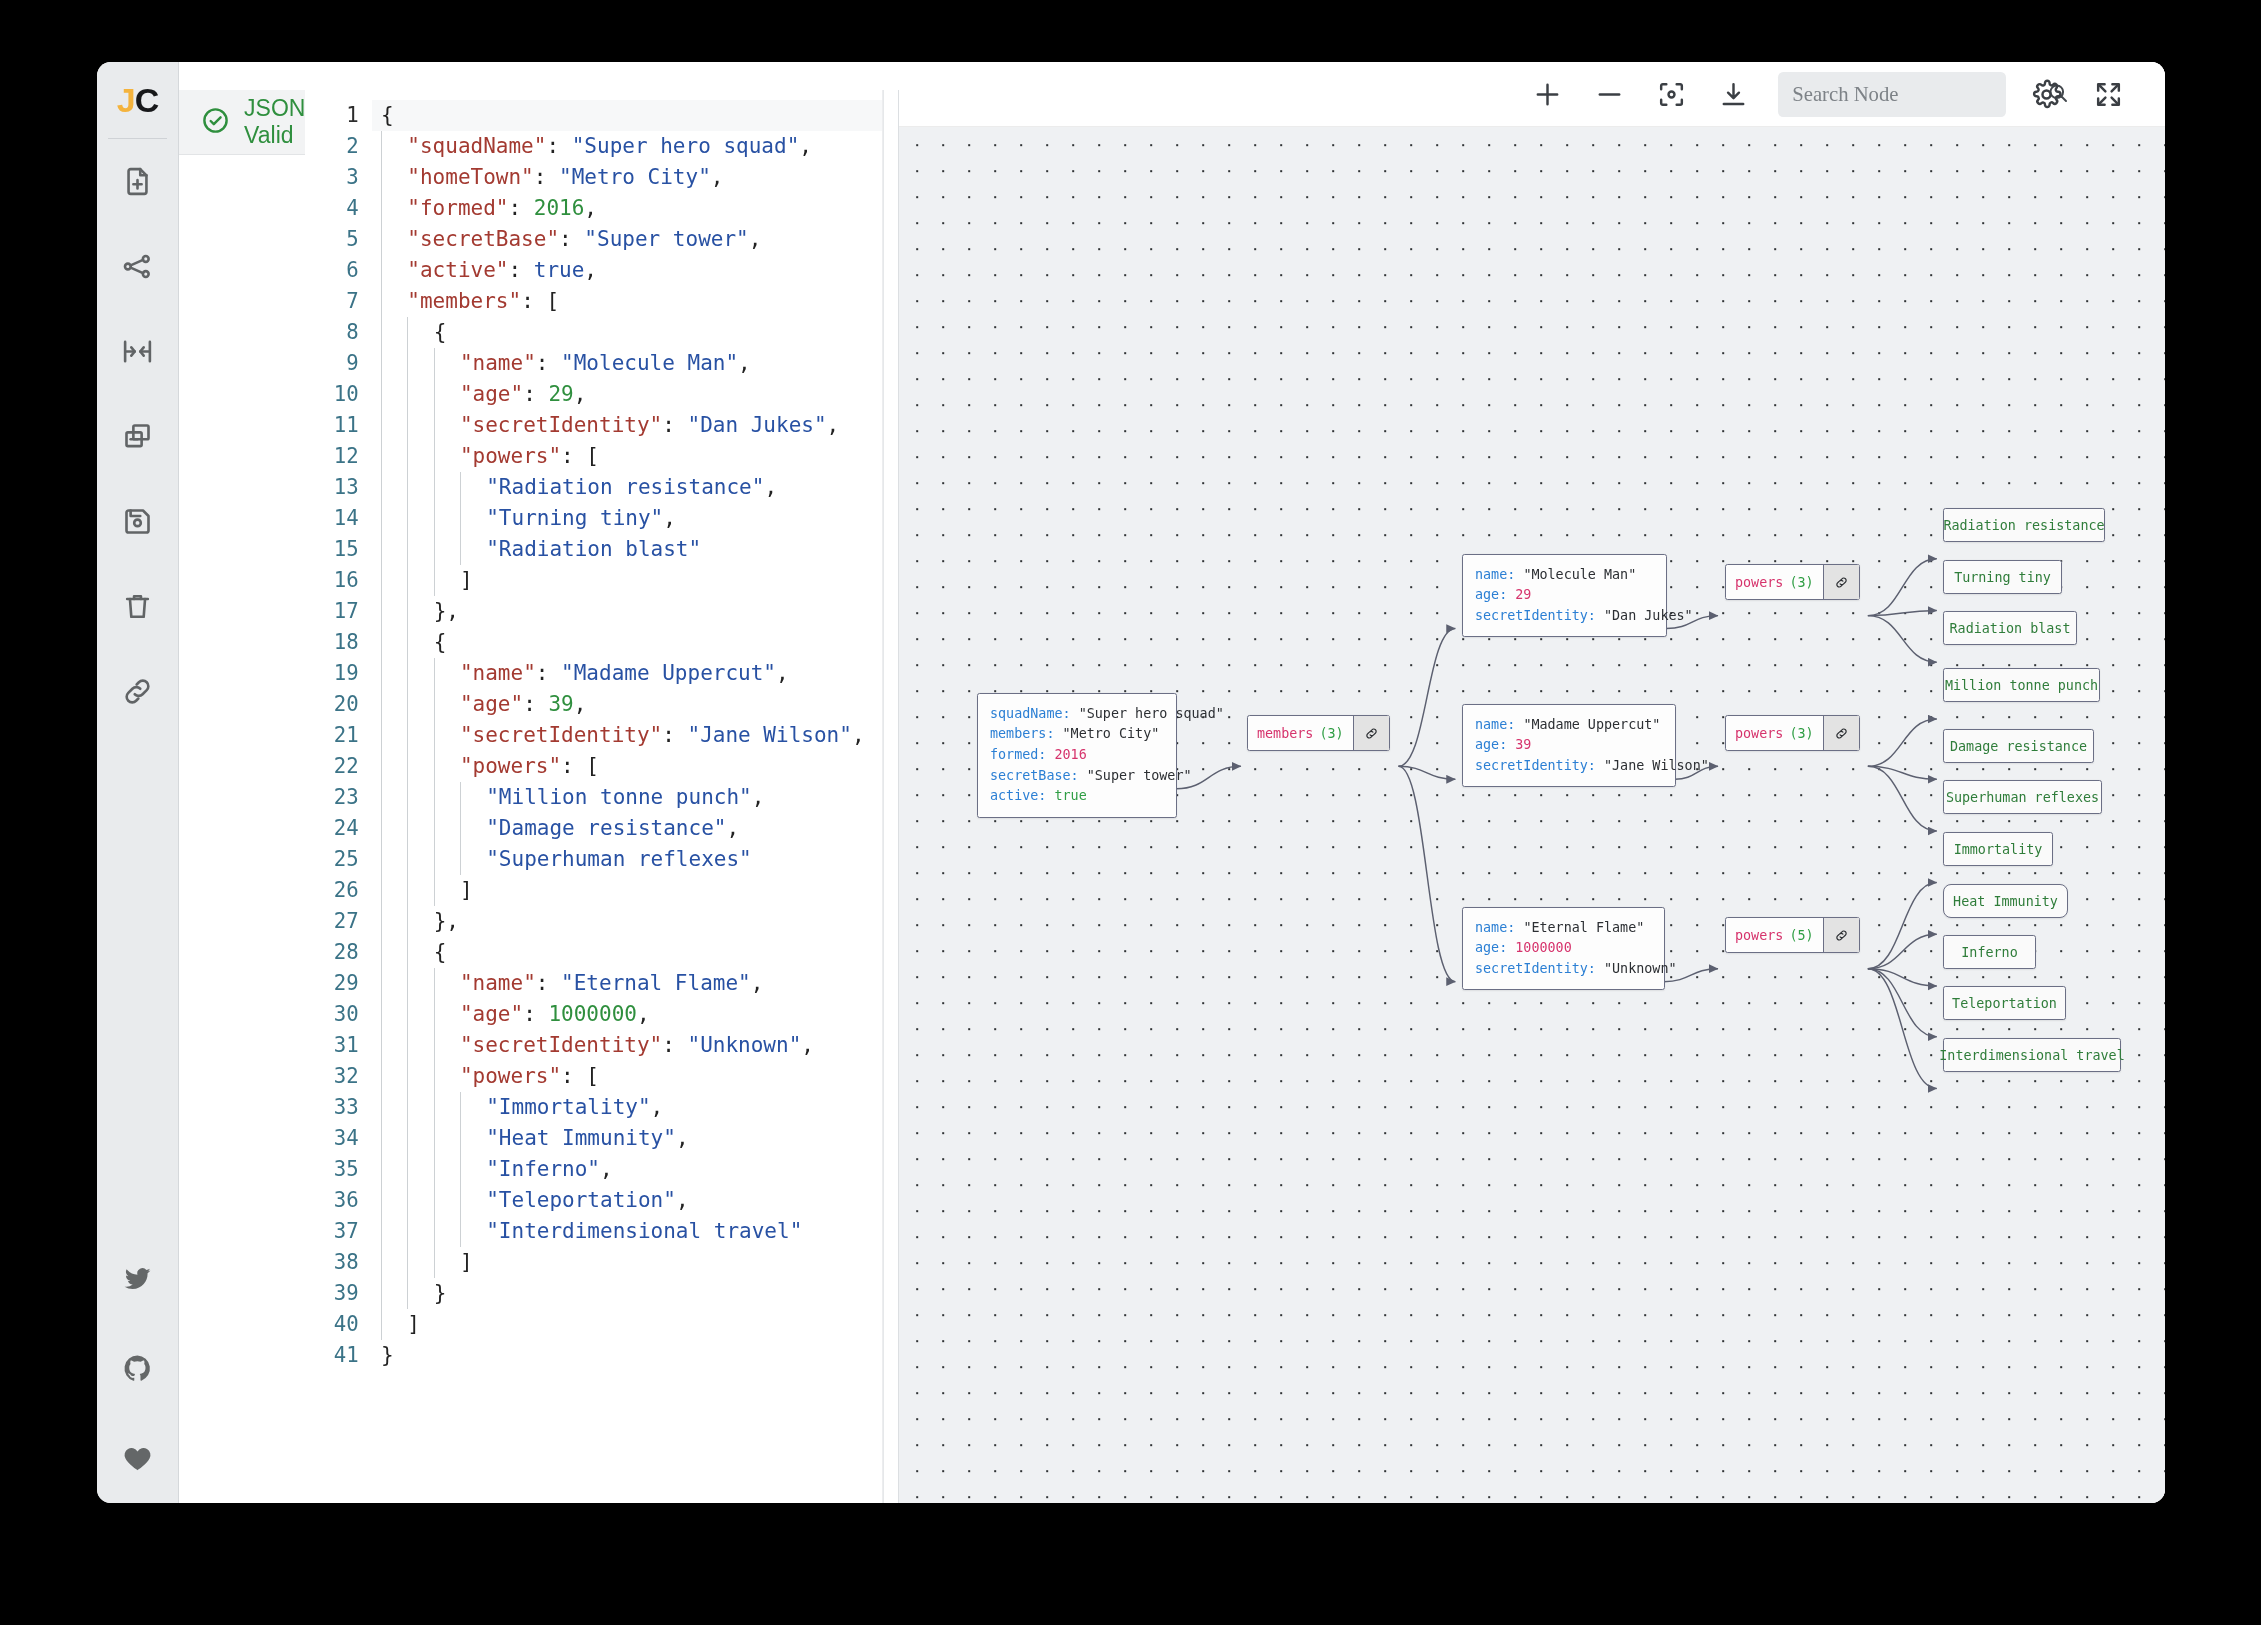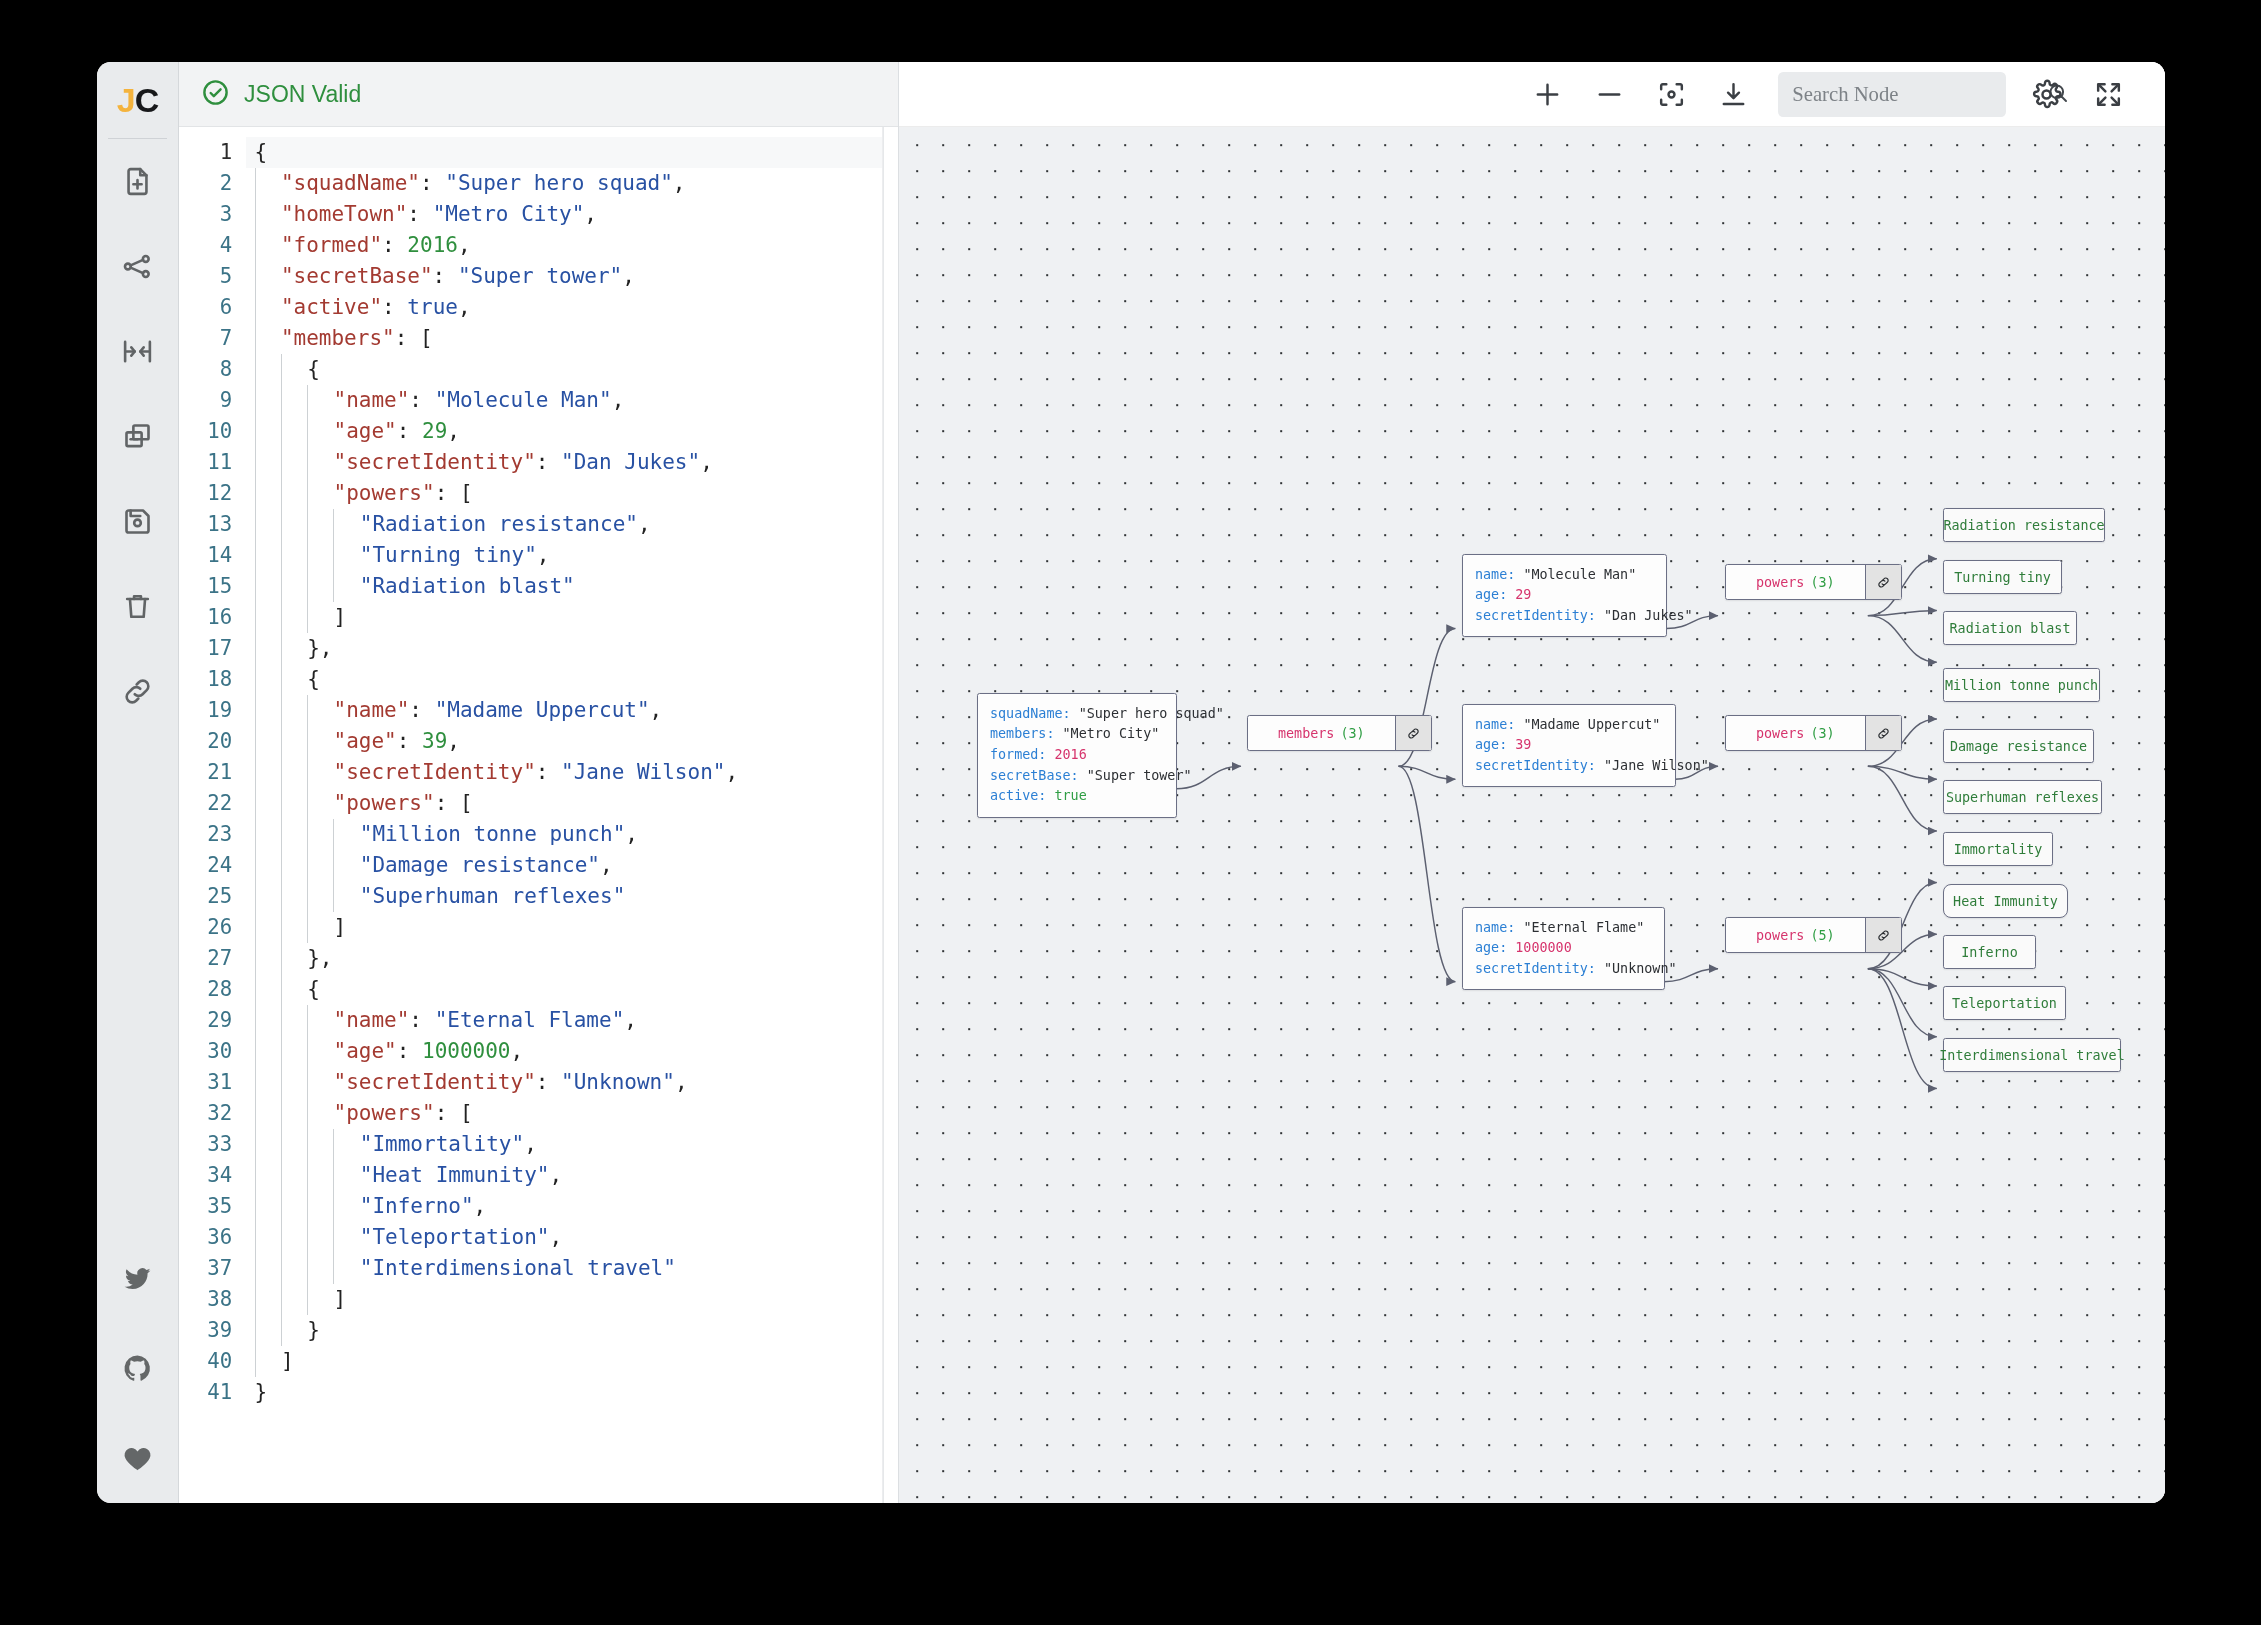--- a/index.html
+++ b/index.html
@@ -84,24 +84,25 @@
   .rail-btn svg { width: 33px; height: 33px; stroke: #616466; fill: none;
                   stroke-width: 1.9; stroke-linecap: round; stroke-linejoin: round; }
   .rail-spacer { flex: 1; }
   .rail-social { width: 82px; height: 90px; display: flex; align-items: center; justify-content: center; }
   .rail-social svg { width: 31px; height: 31px; fill: #646768; }
   
   #editor-pane {
     width: 720px;
     flex: 0 0 720px;
     display: flex;
-    flex-direction: column;
+    flex-direction: row;
     border-right: 0.9px solid #dcdfe2;
     background: #fff;
     min-height: 0;
+    margin-top: 28px;
   }
   #status-bar {
     height: 65px;
     flex: 0 0 65px;
     background: #f2f3f4;
     border-bottom: 0.9px solid #e2e4e6;
     display: flex;
     align-items: center;
     padding-left: 21.5px;
     gap: 14.6px;
@@ -220,21 +221,21 @@
   .nv-str { color: #2c2f33; }
   .nv-num { color: #d6336c; }
   .nv-bool { color: #2f9e44; }
   .parent-node {
     display: flex; align-items: stretch;
     background: #fdfdfd;
     height: 36px;
   }
   .parent-label {
     display: flex; align-items: center; gap: 6px;
-    padding: 0 30px;
+    padding: 0 9px;
     font-size: 13.4px;
     white-space: nowrap;
   }
   .pl-key { color: #d6336c; }
   .pl-count { color: #2f9e44; }
   .parent-link {
     width: 36px;
     border-left: 1.2px solid #6b6f85;
     background: #e3e3e3;
     display: flex; align-items: center; justify-content: center;

